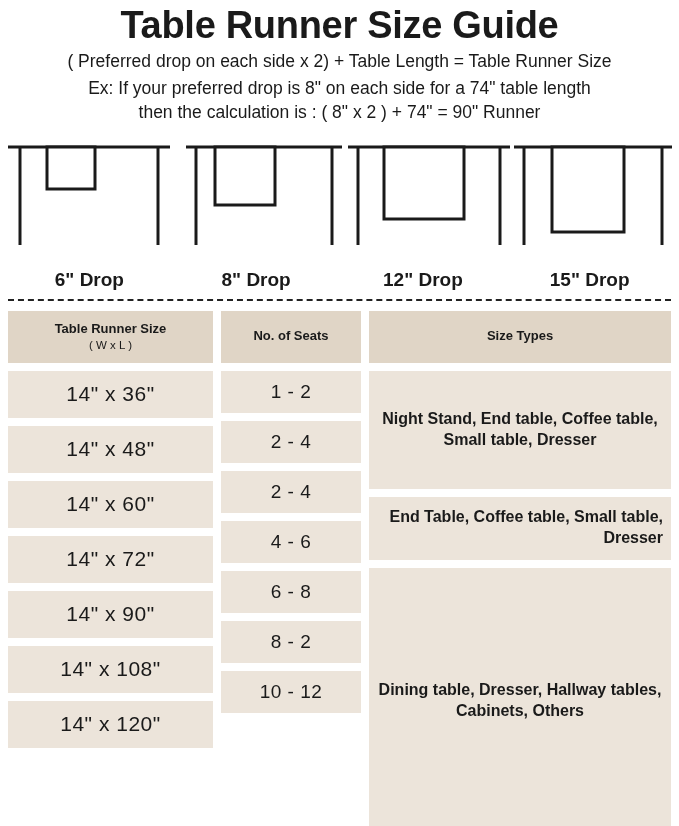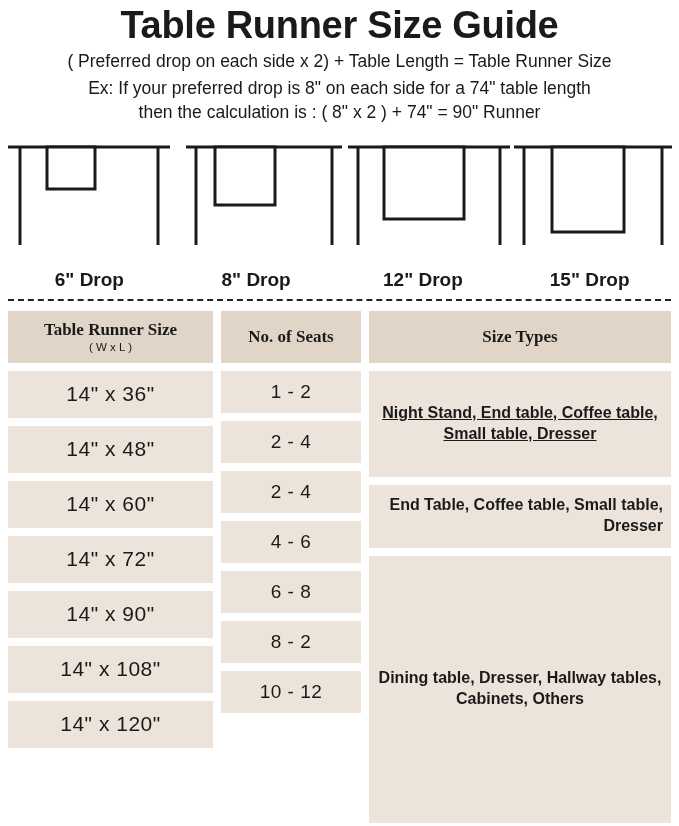--- a/index.html
+++ b/index.html
@@ -76,45 +76,44 @@
     justify-content: center;
     text-align: center;
     margin-bottom: 8px;
     padding: 6px 8px;
   }
   .cell.head {
     background: #e0d5c6;
     height: 52px;
   }
   .head-main {
-    font-size: 17px;
+    font-size: 13px;
     font-weight: bold;
     line-height: 1.15;
-    font-family: Liberation Serif, serif;
   }
   .head-sub {
     font-size: 11.5px;
     margin-top: 2px;
   }
   .cell.size {
     height: 47px;
     font-size: 21px;
     letter-spacing: 0.5px;
   }
   .cell.seats {
     height: 42px;
     font-size: 19px;
     letter-spacing: 0.5px;
   }
   .cell.type {
     font-size: 16px;
     font-weight: bold;
     line-height: 1.3;
   }
-  .t1 { height: 106px; text-decoration: underline; }
+  .t1 { height: 118px; }
   .t2 { height: 63px; text-align: right; }
   .t3 { height: 267px; }
 </style>
 </head>
 <body>
 
 <div id="page">
 
   <h1 class="title">Table Runner Size Guide</h1>
   <div class="subline">( Preferred drop on each side x 2) + Table Length = Table Runner Size</div>

